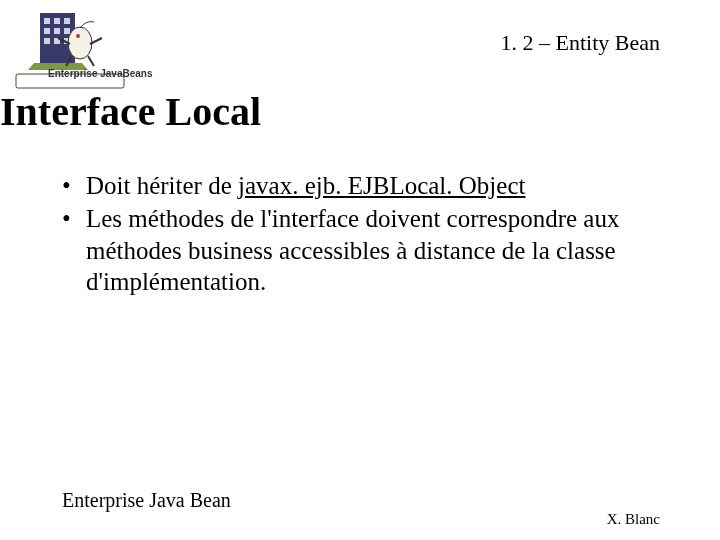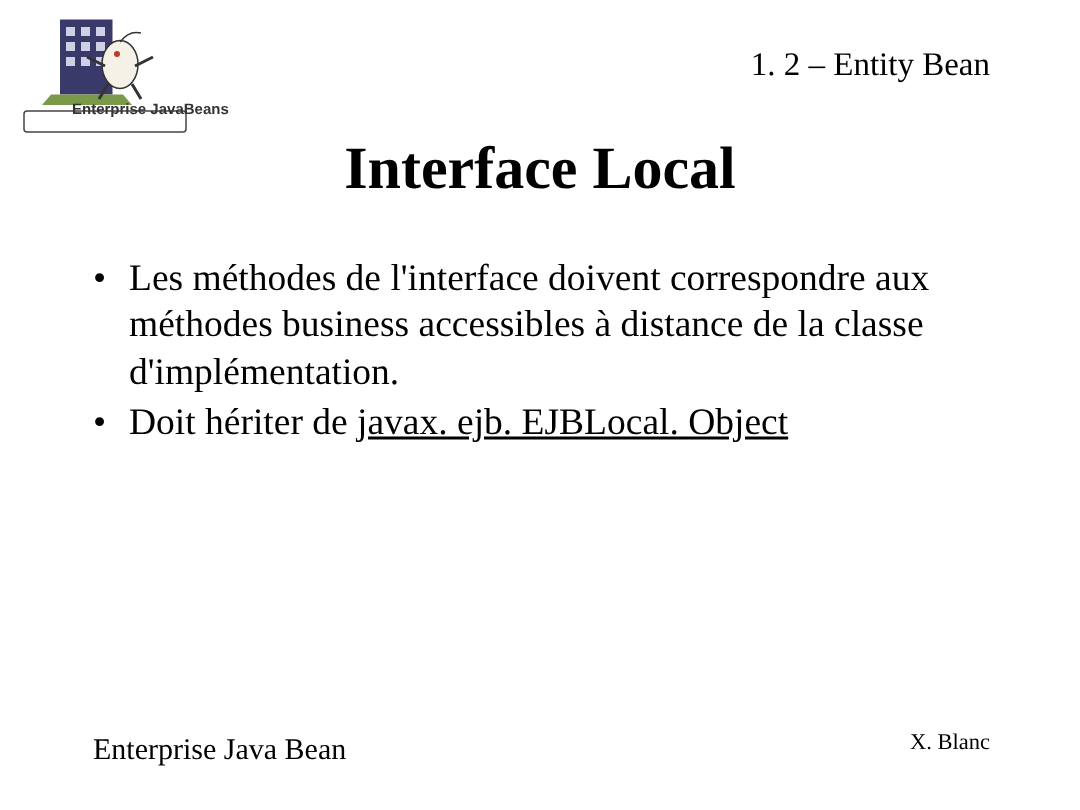--- a/index.html
+++ b/index.html
@@ -34,21 +34,20 @@
     position: absolute;
     top: 30px;
     right: 60px;
     font-size: 22px;
   }
   .title {
     position: absolute;
     top: 88px;
     left: 0;
     width: 100%;
-    text-align: center;
     font-size: 40px;
   }
   .content {
     position: absolute;
     top: 170px;
     left: 62px;
     right: 50px;
   }
   .content ul {
     list-style: none;
@@ -70,21 +69,21 @@
   .underline { text-decoration: underline; }
   .footer-left {
     position: absolute;
     bottom: 28px;
     left: 62px;
     font-size: 20px;
     text-align: right;
   }
   .footer-right {
     position: absolute;
-    bottom: 36px;
+    bottom: 12px;
     right: 60px;
     font-size: 15px;
   }
 </style>
 </head>
 <body>
 
 <div class="logo">
   <svg viewBox="0 0 120 85">
 
@@ -112,22 +111,22 @@
 </div>
 <div class="logo-caption">Enterprise JavaBeans</div>
 
 <div class="section-label">1. 2 – Entity Bean</div>
 
 <h1 class="title">Interface Local</h1>
 
 <div class="content">
   <ul>
     <li>
-      <span>Les méthodes de l'interface doivent correspondre aux méthodes business accessibles à distance de la classe d'implémentation.</span><span class="underline"></span><span></span>
+      <span>Doit hériter de </span><span class="underline">javax. ejb. EJBLocal. Object</span><span></span>
     </li>
     <li>
-      <span>Doit hériter de </span><span class="underline">javax. ejb. EJBLocal. Object</span><span></span>
+      <span>Les méthodes de l'interface doivent correspondre aux méthodes business accessibles à distance de la classe d'implémentation.</span><span class="underline"></span><span></span>
     </li>
   </ul>
 </div>
 
 <div class="footer-left">Enterprise Java Bean</div>
 <div class="footer-right">X. Blanc</div>
 
 </body></html>

